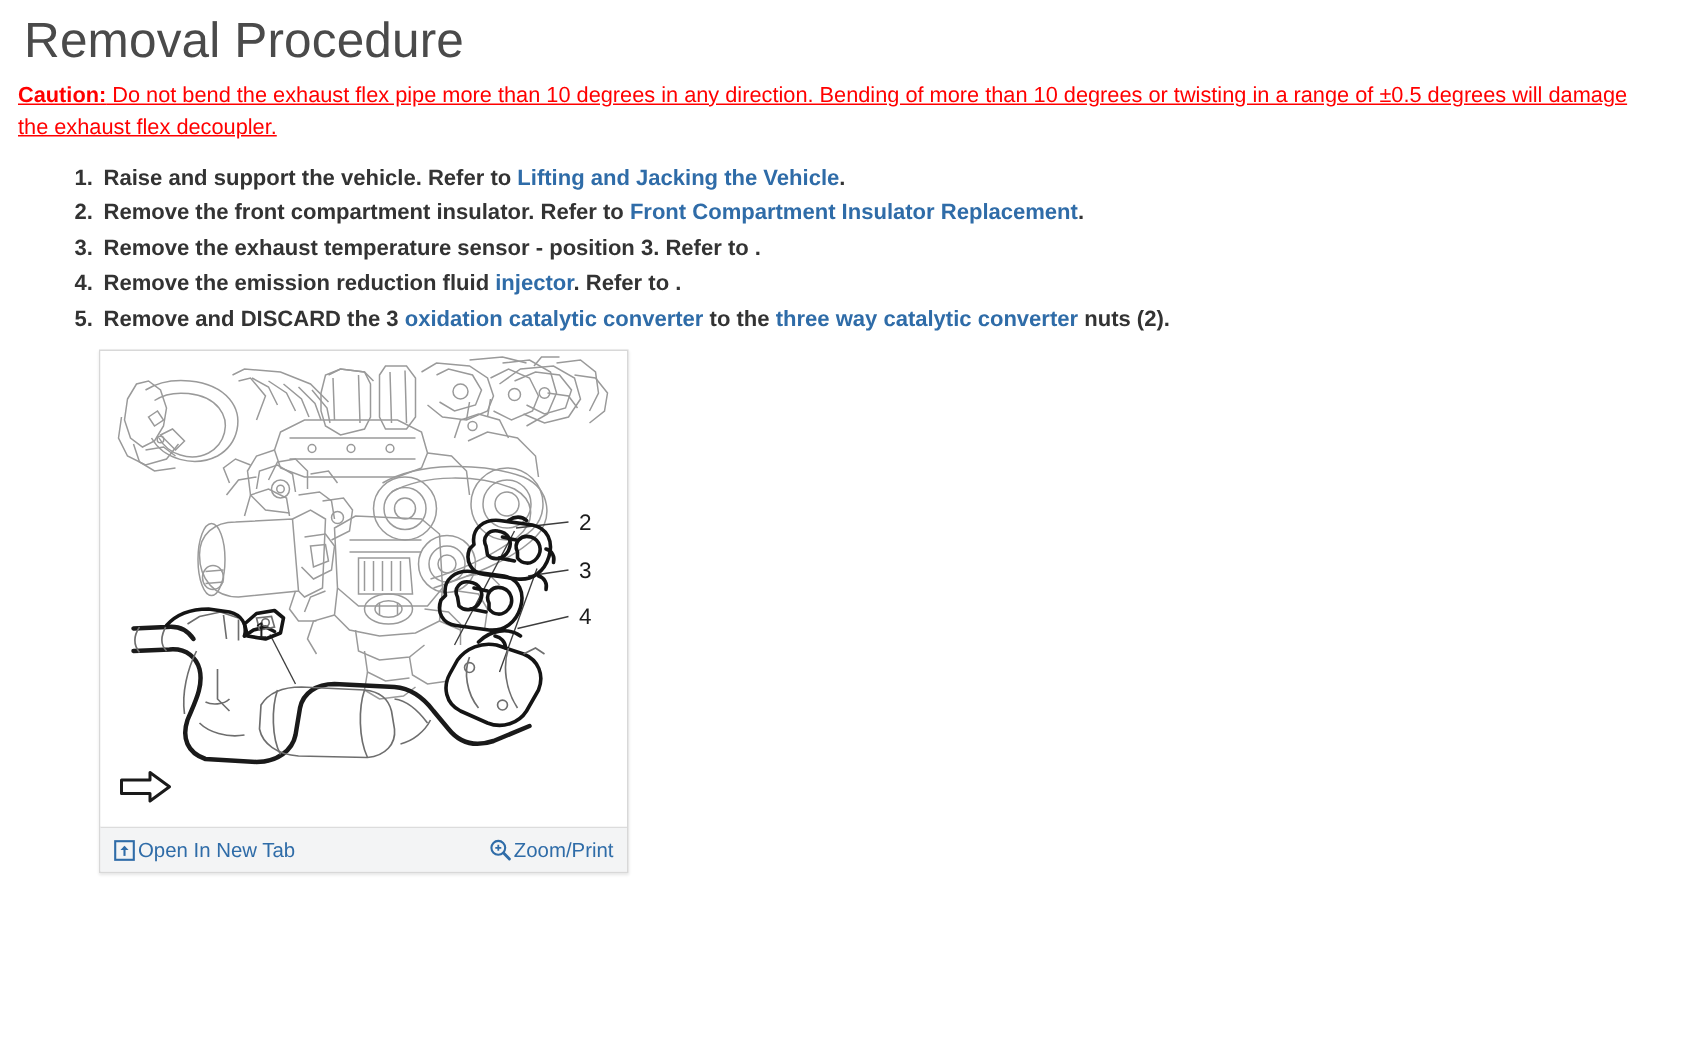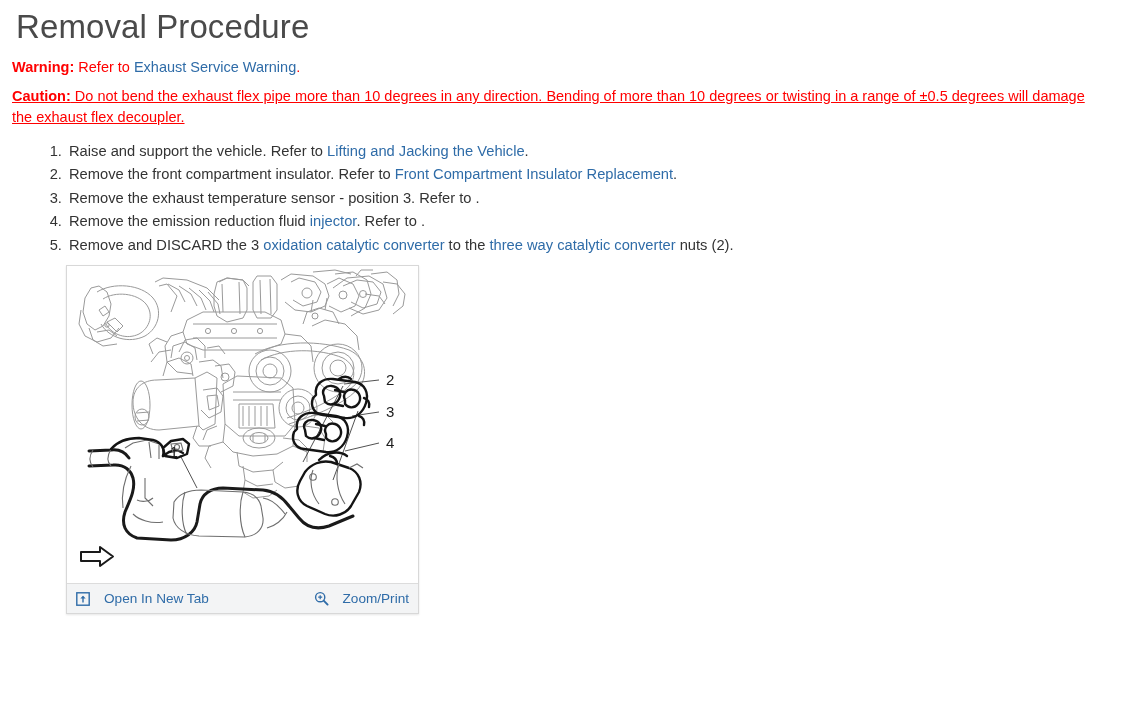--- a/index.html
+++ b/index.html
@@ -46,21 +46,21 @@
   }
 
   
   ol.steps {
     margin: 12px 0 0 0;
     padding-left: 56px;
     font-size: 14.7px;
     color: #333333;
     line-height: 1.53;
   }
-  ol.steps > li { margin: 0 0 1px 0; padding-left: 3px; }
+  ol.steps > li { margin: 0 0 1px 0; padding-left: 3px; font-weight: bold; }
   ol.steps > li::marker { color: #333; }
 
   
   .figure-wrap { margin: 9px 0 6px 0; padding-left: 56px; }
   .figure {
     width: 353px;
     border: 1px solid #d8d8d8;
     background: #ffffff;
     box-shadow: 0 1px 2px rgba(0,0,0,0.10);
     position: relative;
@@ -78,21 +78,21 @@
     border-top: 1px solid #dcdcdc;
     background: #f3f4f5;
     display: flex;
     align-items: center;
     padding: 0 9px;
     font-size: 13.6px;
   }
   .tb-btn {
     display: inline-flex;
     align-items: center;
-    gap: 14px;
+    gap: 2px;
     color: #2f6ca8;
     cursor: pointer;
     text-decoration: none;
     white-space: nowrap;
   }
   .tb-btn .tb-label { text-decoration: none; }
   .tb-spacer { flex: 1 1 auto; }
   .tb-icon { display: inline-flex; align-items: center; }
 
   
@@ -107,23 +107,20 @@
     fill: #1c1c1c;
   }
 </style>
 </head>
 <body>
 
 <div class="page">
 
   <h1 class="page-title">Removal Procedure</h1>
 
-  <div class="admon">
-    <span class="lbl">Warning:</span><span> Refer to </span><a class="lnk">Exhaust Service Warning</a><span>.</span>
-  </div>
 
 
   <div class="admon caution">
     <span class="lbl">Caution:</span><span> Do not bend the exhaust flex pipe more than 10 degrees in any direction. Bending of more than 10 degrees or twisting in a range of ±0.5 degrees will damage the exhaust flex decoupler.</span>
   </div>
 
   <ol class="steps" id="steps-top">
       <li><span>Raise and support the vehicle. Refer to </span><a class="lnk">Lifting and Jacking the Vehicle</a><span>.</span></li>
       <li><span>Remove the front compartment insulator. Refer to </span><a class="lnk">Front Compartment Insulator Replacement</a><span>.</span></li>
       <li><span>Remove the exhaust temperature sensor - position 3. Refer to .</span></li>

